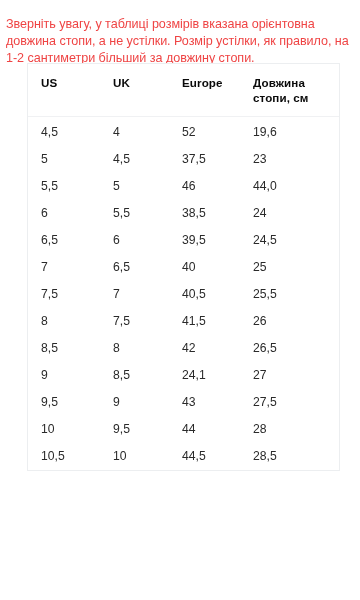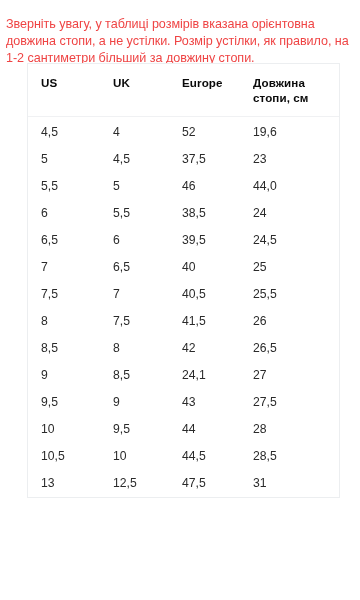--- a/index.html
+++ b/index.html
@@ -176,23 +176,17 @@
             <td>9,5</td>
             <td>44</td>
             <td>28</td>
           </tr>
           <tr>
             <td>10,5</td>
             <td>10</td>
             <td>44,5</td>
             <td>28,5</td>
           </tr>
-          <tr>
-            <td>13</td>
-            <td>12,5</td>
-            <td>47,5</td>
-            <td>31</td>
-          </tr>
         </tbody>
     </table>
   </div>
 
 </div>
 
 </body></html>

